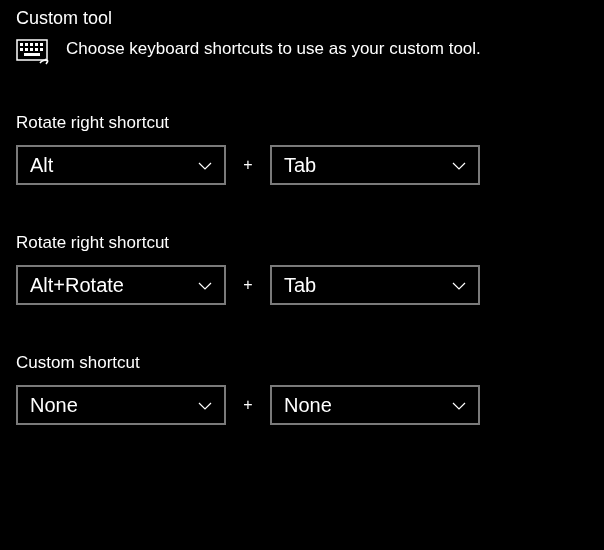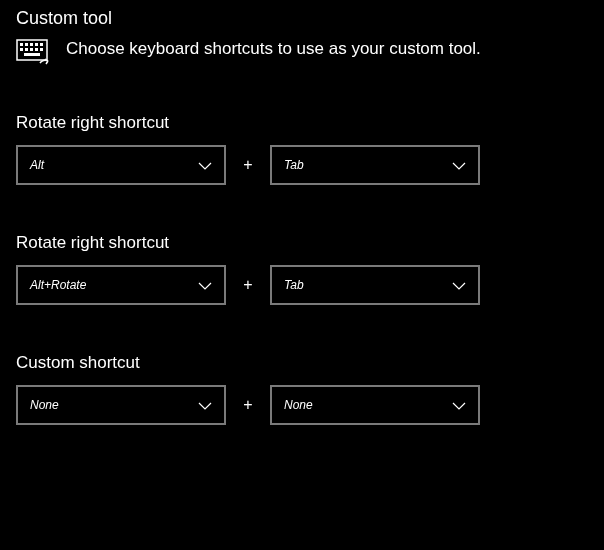--- a/index.html
+++ b/index.html
@@ -54,23 +54,22 @@
       border: 2px solid #7a7a7a;
       height: 40px;
       width: 210px;
       display: flex;
       align-items: center;
       justify-content: space-between;
       padding: 0 12px;
       cursor: pointer;
     }
     .dropdown-value {
-      font-size: 12px;
+      font-size: 20px;
       font-weight: 300;
-      font-style: italic;
     }
     .chevron {
       flex-shrink: 0;
     }
     .plus {
       font-size: 16px;
       font-weight: 300;
       color: #fff;
       width: 12px;
       text-align: center;

